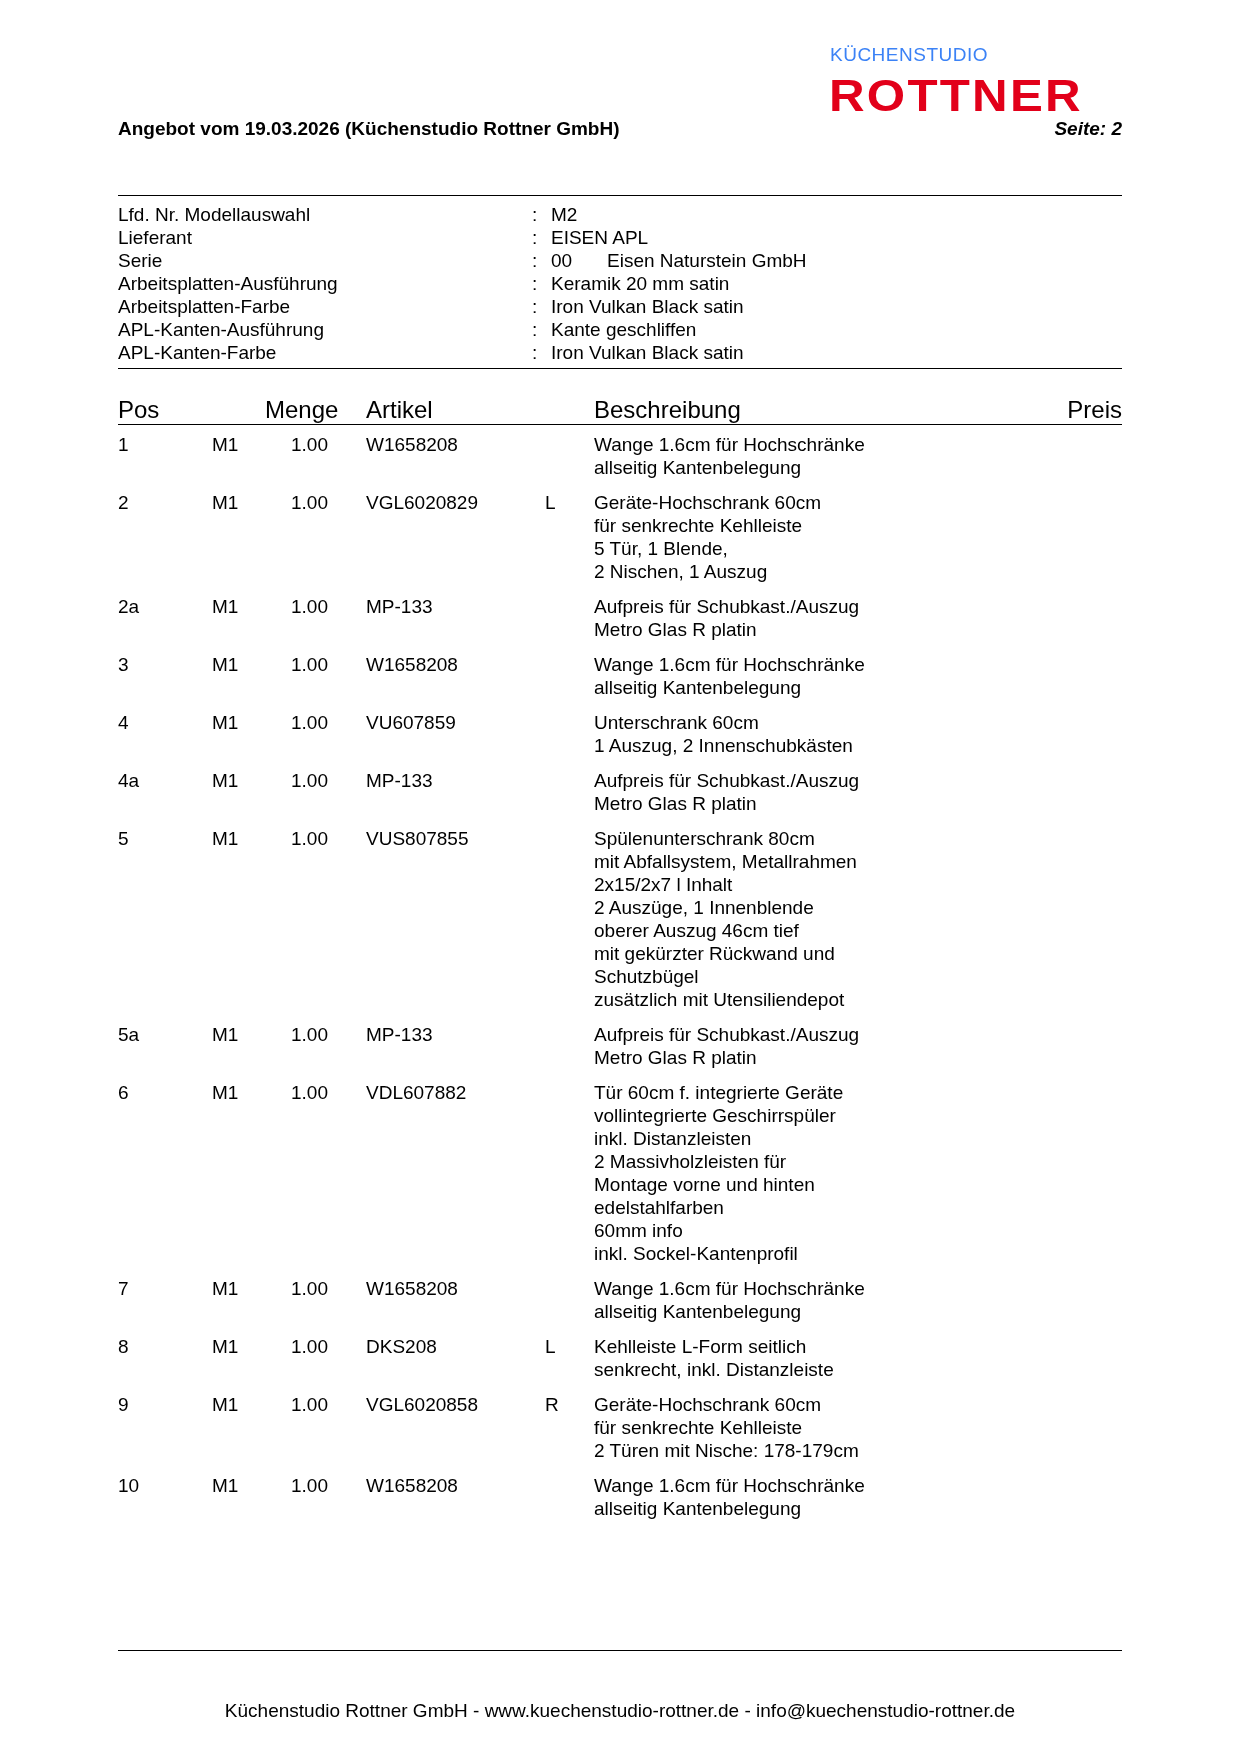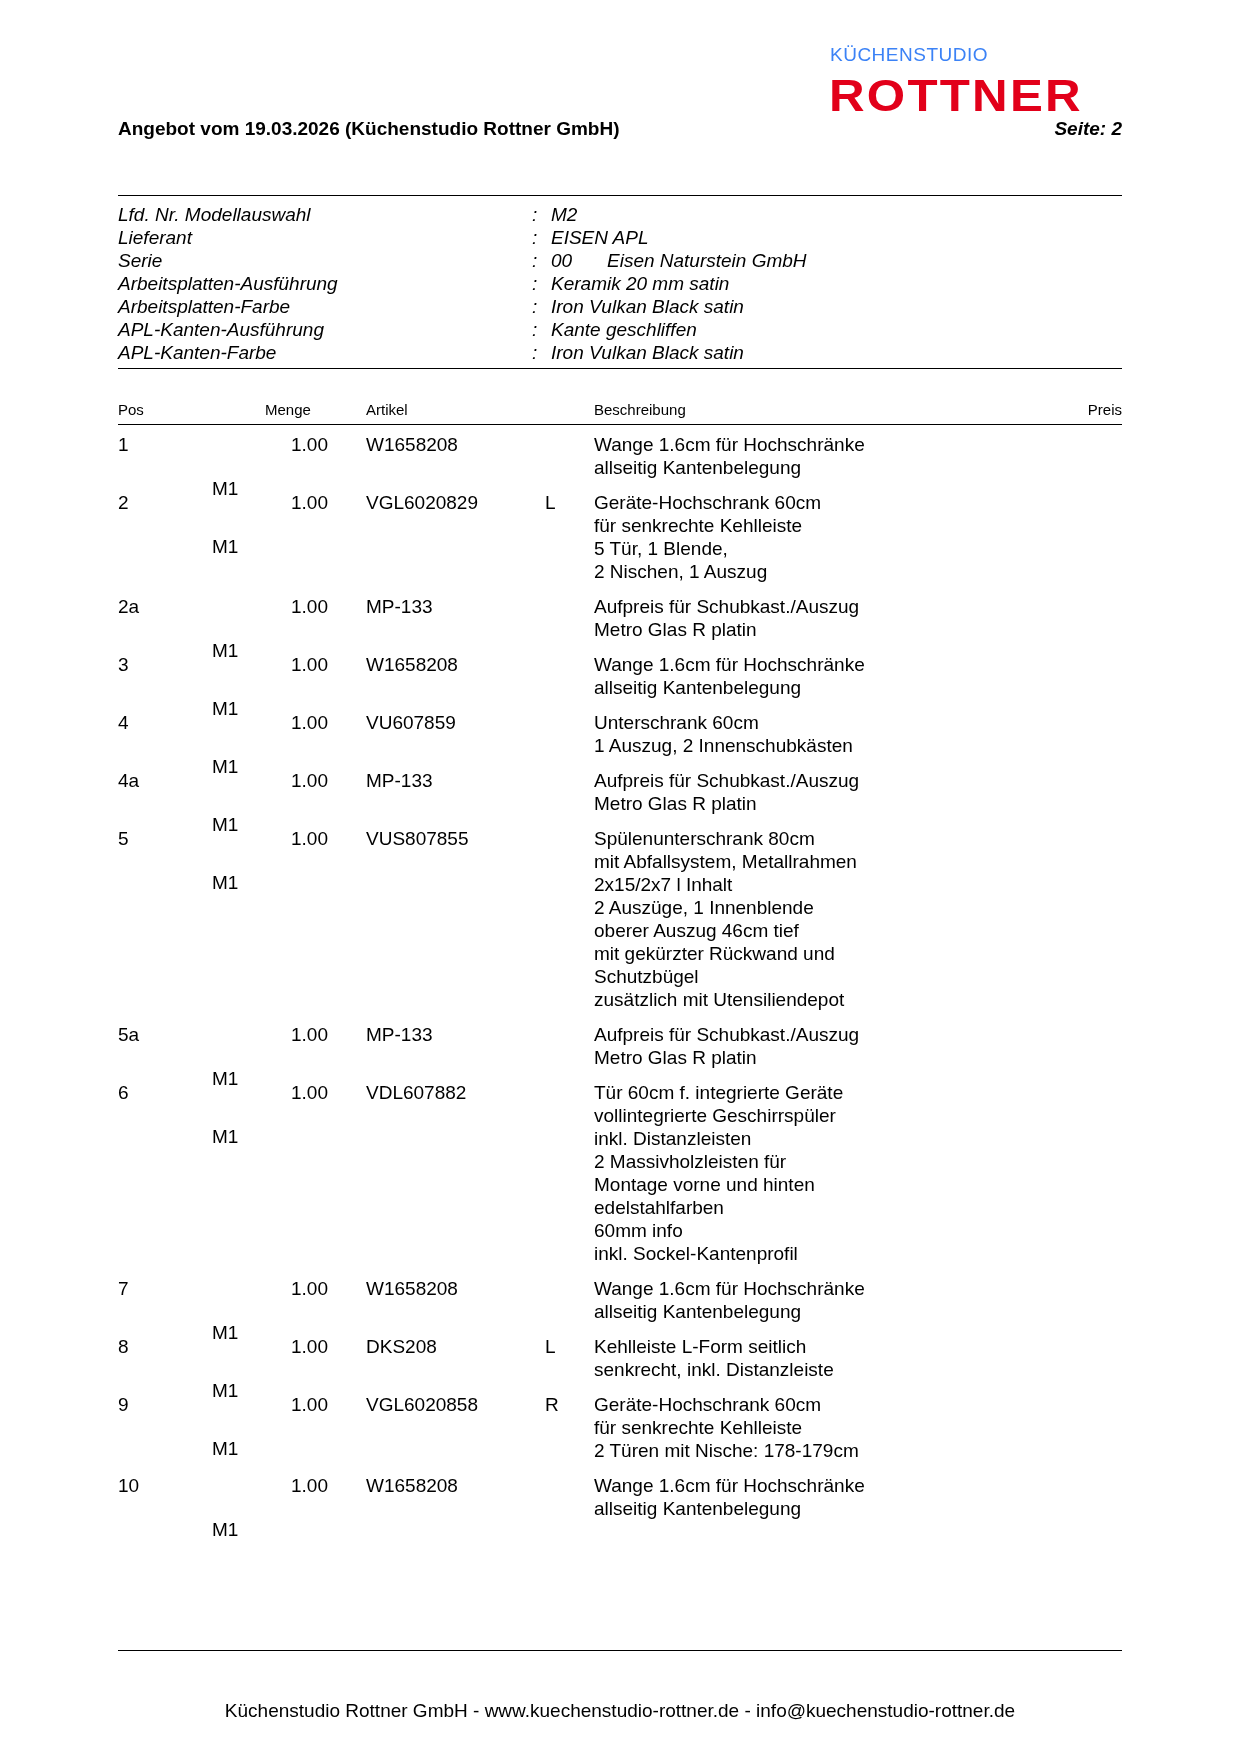--- a/index.html
+++ b/index.html
@@ -5,30 +5,30 @@
   html, body { margin:0; padding:0; background:#ffffff; }
   body { width:1240px; height:1754px; position:relative; overflow:hidden;
          font-family:"Liberation Sans", sans-serif; color:#000; }
   .abs { position:absolute; }
   .logo-top { left:830px; top:44px; font-size:19px; color:#3b82f6; letter-spacing:0.5px; }
   .logo-main { left:829px; top:74px; font-size:44px; font-weight:bold; color:#e2001a; letter-spacing:2px; line-height:44px; transform:scaleX(1.12); transform-origin:left top; }
   .title { left:118px; top:118px; font-size:19px; font-weight:bold; }
   .page { right:118px; top:118px; font-size:19px; font-weight:bold;font-style:italic; }
   .rule { left:118px; width:1004px; height:1px; background:#000; }
   .meta { left:118px; top:203px; width:1004px; font-size:19px; }
-  .meta-row { display:flex; height:23px; line-height:23px;font-style:italic; }
+  .meta-row { display:flex; height:23px; line-height:23px; }
   .meta-label { width:414px; }
   .meta-colon { width:19px; }
   .meta-code { width:56px; }
-  .thead { left:118px; top:398px; width:1004px; height:24px; font-size:15px; line-height:24px; }
+  .thead { left:118px; top:398px; width:1004px; height:24px; font-size:24px; line-height:24px; }
   .items { left:118px; top:433px; width:1004px; font-size:19px; }
   .row { position:relative; margin-bottom:12px; }
   .row .c { position:absolute; top:0; line-height:23px; }
   .c-pos { left:0; }
-  .c-model { left:94px;margin-top:44px; }
+  .c-model { left:94px; }
   .c-qty { left:150px; width:60px; text-align:right; }
   .c-art { left:248px; }
   .c-side { left:427px; }
   .c-desc { position:relative !important; margin-left:476px; line-height:23px; }
   .c-desc div { height:23px; }
   .footer { left:118px; top:1656px; width:1004px; text-align:center; font-size:19px;margin-top:44px; }
 </style>
 </head>
 <body>
 

